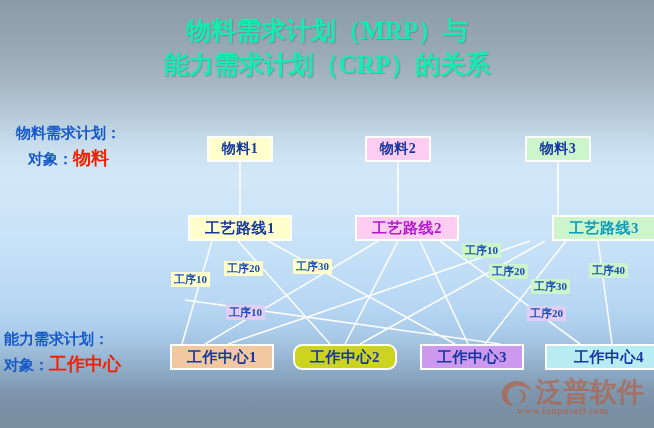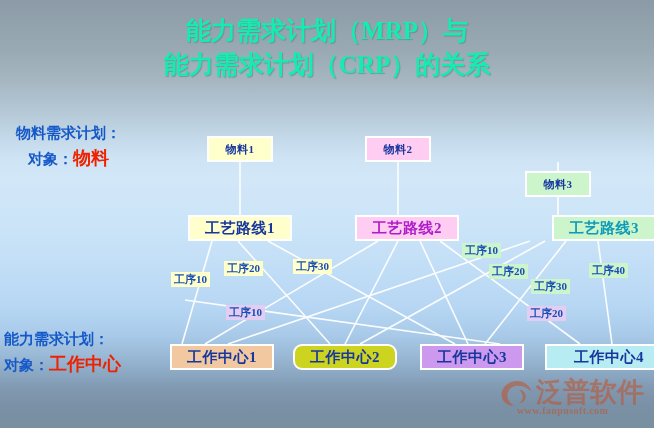--- a/index.html
+++ b/index.html
@@ -36,24 +36,24 @@
     border:2px solid #ffffff;
     box-sizing:border-box;
     text-align:center;
     white-space:nowrap;
     font-weight:bold;
     line-height:1;
     display:flex;align-items:center;justify-content:center;
     letter-spacing:.5px;
   }
   
-  .mat{height:26px;font-size:11px;color:#17379e;}
+  .mat{height:26px;font-size:14px;color:#17379e;}
   .mat1{left:207px;top:136px;width:66px;background:#ffffcc;}
   .mat2{left:365px;top:136px;width:66px;background:#ffccf2;}
-  .mat3{left:525px;top:136px;width:66px;background:#ccf5cc;margin-top:35px;}
+  .mat3{left:525px;top:136px;width:66px;background:#ccf5cc;}
 
   
   .route{height:26px;font-size:15px;}
   .route1{left:188px;top:215px;width:104px;background:#ffffcc;color:#17379e;}
   .route2{left:355px;top:215px;width:104px;background:#ffccf2;color:#b01bc9;}
   .route3{left:552px;top:215px;width:104px;background:#ccf5cc;color:#0e9ab8;}
 
   
   .op{
     position:absolute;
@@ -149,21 +149,21 @@
       <line x1="545" y1="241" x2="360" y2="344"></line>
       <line x1="566" y1="241" x2="485" y2="344"></line>
       <line x1="598" y1="241" x2="612" y2="344"></line>
 
       <line x1="440" y1="241" x2="580" y2="344"></line>
       <line x1="185" y1="300" x2="500" y2="344"></line>
     </g>
   </svg>
 
   <div id="title">
-    <div>能力需求计划（MRP）与</div>
+    <div>物料需求计划（MRP）与</div>
     <div>能力需求计划（CRP）的关系</div>
   </div>
 
   <div id="cap-crp" class="caption">
     <span>能力需求计划：</span>
     <span class="r2"><span>对象：</span><em>工作中心</em></span>
   </div>
 
   <div id="cap-mrp" class="caption">
     <span>物料需求计划：</span>

